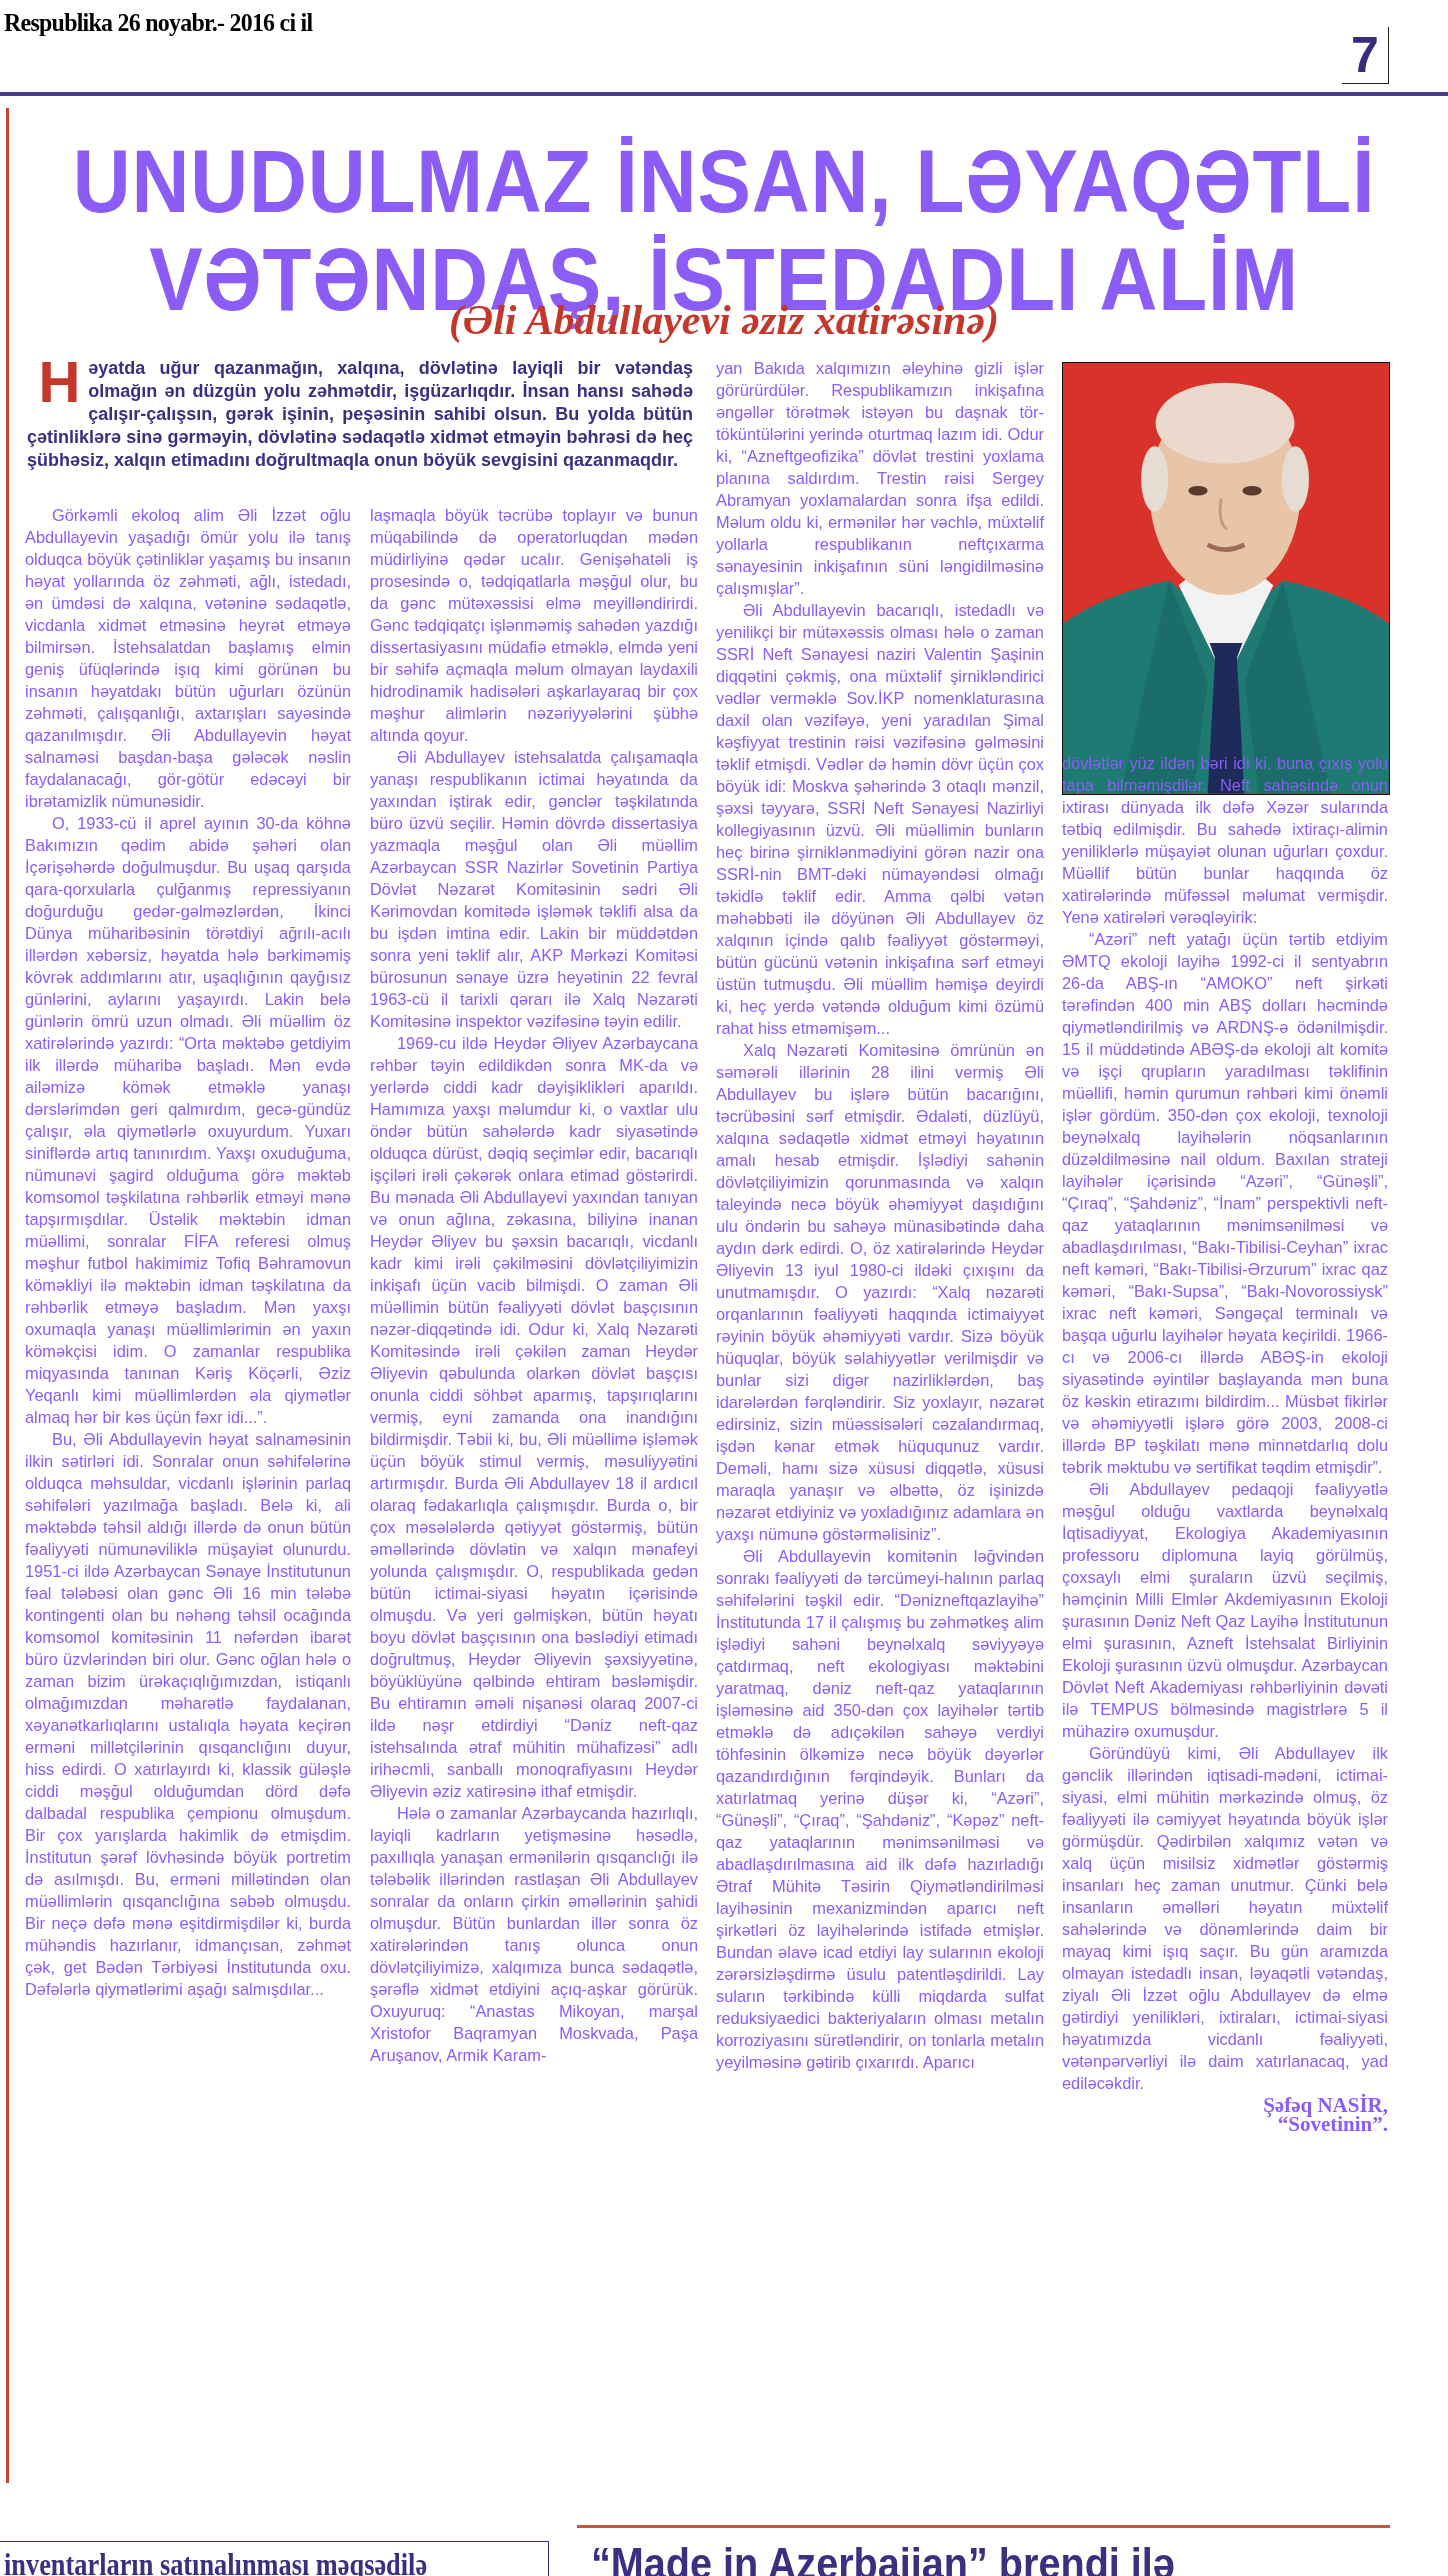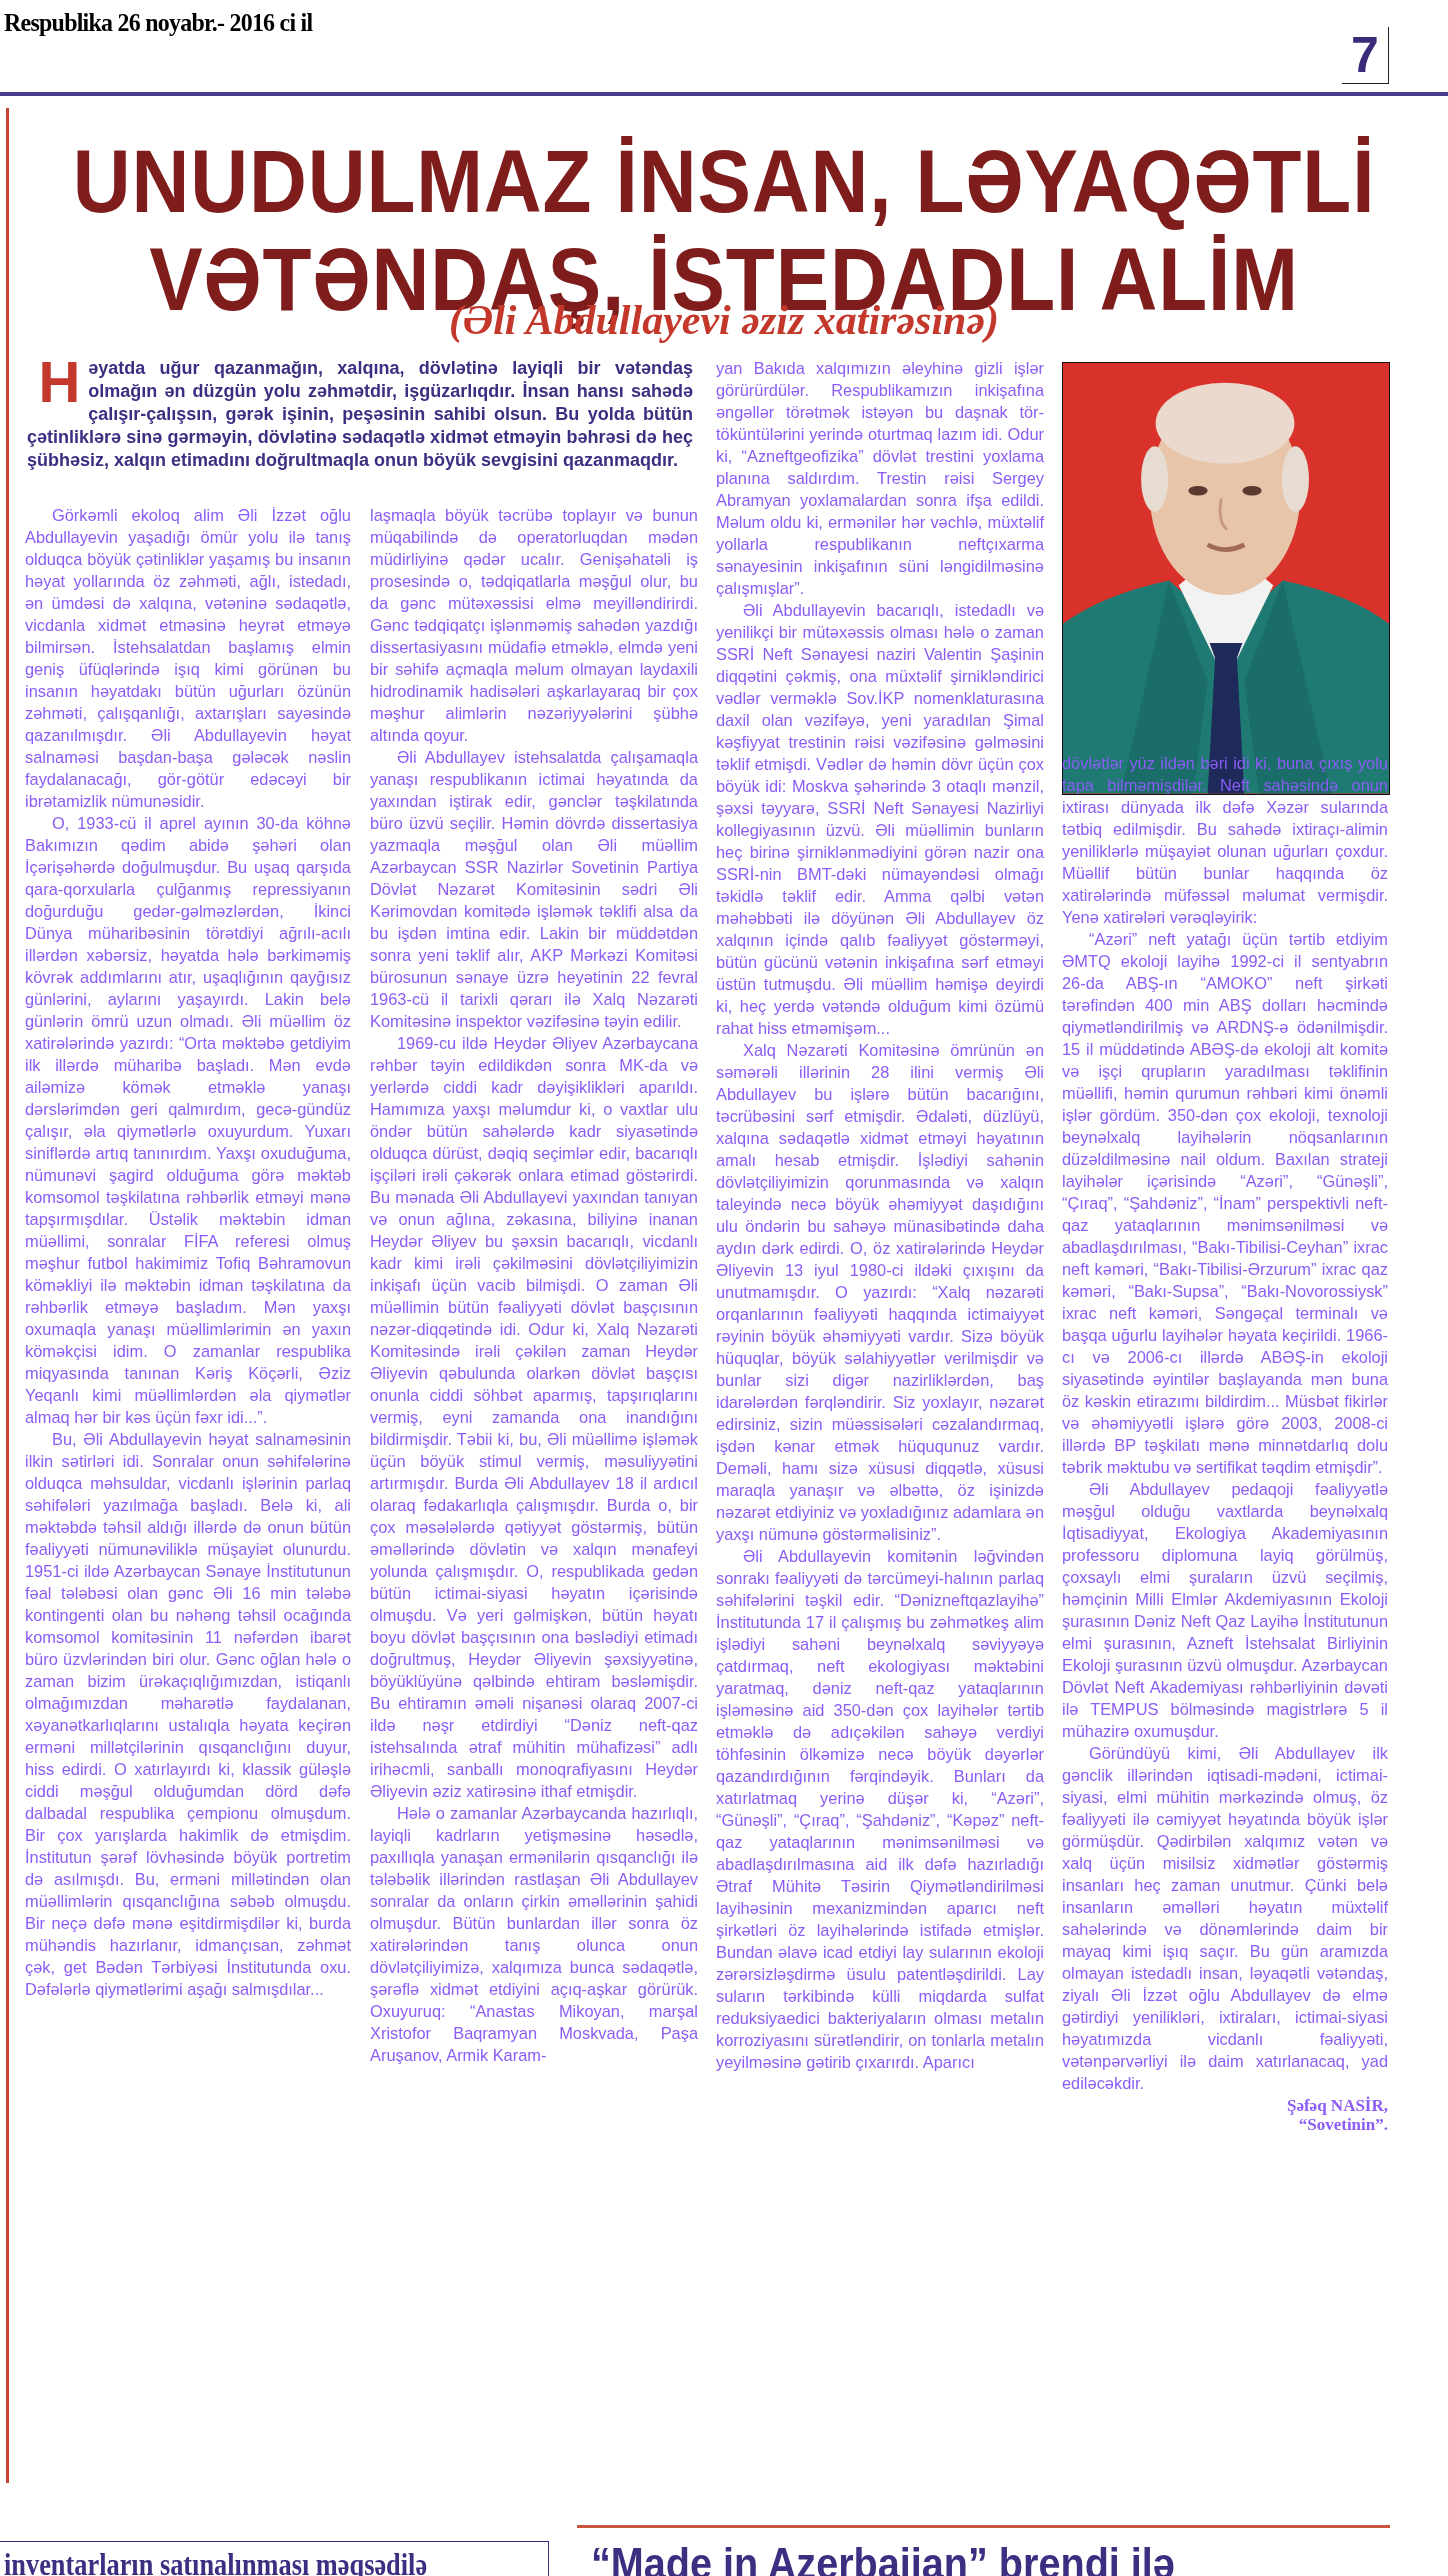--- a/index.html
+++ b/index.html
@@ -5,37 +5,37 @@
   html, body { margin: 0; padding: 0; background: #ffffff; }
   body { width: 1448px; height: 2576px; position: relative; overflow: hidden; font-family: "Liberation Sans", sans-serif; color: #1a1a1a; }
 
   .masthead { position: absolute; left: 0; top: 0; width: 1448px; height: 106px; }
   .masthead .dateline { position: absolute; left: 3.9px; top: 7.7px; font-family: "Liberation Serif", serif; font-weight: bold; font-size: 26px; letter-spacing: -0.8px; transform: scaleX(0.92); transform-origin: left top; color: #000; }
   .masthead .page-no { position: absolute; left: 1342px; top: 27px; width: 46px; height: 56px; border-right: 1.9px solid #222; border-bottom: 1.9px solid #222; font-weight: bold; font-size: 50px; line-height: 56px; text-align: center; color: #3b2a7a; }
   .rule-top { position: absolute; left: 0; top: 92px; width: 1448px; height: 3.9px; background: #4a3b8c; }
 
   .left-bar { position: absolute; left: 5.8px; top: 108px; width: 2.9px; height: 2375px; background: #c74436; }
 
-  .headline { position: absolute; left: 0; top: 111px; width: 1448px; text-align: center; color: #7f1d1d; font-weight: bold; font-family: "Liberation Sans", sans-serif; }
+  .headline { position: absolute; left: 0; top: 111px; width: 1448px; text-align: center; color: #8b5cf6; font-weight: bold; font-family: "Liberation Sans", sans-serif; }
   .headline .line { display: block; font-size: 89px; line-height: 98px; letter-spacing: 1px; transform: scaleX(0.9); }
   .subtitle { position: absolute; left: 0; top: 297px; width: 1448px; text-align: center; color: #c4372b; font-family: "Liberation Serif", serif; font-style: italic; font-weight: bold; font-size: 42px; line-height: 46px; }
 
   .lead { position: absolute; left: 27px; top: 357px; width: 666px; color: #3d2e82; font-weight: bold; font-size: 18px; line-height: 23px; text-align: justify; }
   .lead .dropcap { float: left; font-size: 58px; line-height: 46px; color: #c4372b; margin: 1.9px 7.7px 0 11.6px; font-weight: bold; }
 
   .column { position: absolute; font-size: 16.4px; line-height: 22px; text-align: justify; color: #8b5cf6; hyphens: manual; }
   .column p { margin: 0; text-indent: 27px; }
   .col1 { left: 25px; top: 504px; width: 326px; height: 2008px; }
   .col2 { left: 370px; top: 504px; width: 328px; height: 2008px; }
   .col3 { left: 716px; top: 357px; width: 328px; height: 2153px; }
   .col4 { left: 1062px; top: 752px; width: 326px; height: 1719px; }
 
   .photo { position: absolute; left: 1062px; top: 362px; width: 326px; height: 431px; border: 1.9px solid #111; overflow: hidden; background: #d9322a; }
 
-  .signature { text-align: right; font-family: "Liberation Serif", serif; font-weight: bold; font-size: 17px; line-height: 19.3px; margin-top: 1.9px; }
+  .signature { text-align: right; font-family: "Liberation Serif", serif; font-weight: bold; font-size: 21px; line-height: 19.3px; margin-top: 1.9px; }
 
   .bottom-strip { position: absolute; left: 0; top: 2510px; width: 1164px; height: 66px; }
   .bottom-strip .left-box { position: absolute; left: 0; top: 31px; width: 548px; height: 39px; border-top: 1.9px solid #3d2e82; border-right: 1.9px solid #3d2e82; }
   .bottom-strip .left-title { position: absolute; left: 3.9px; top: 37px; font-family: "Liberation Serif", serif; font-weight: bold; font-size: 31px; color: #3d2e82; white-space: nowrap; transform: scaleX(0.85); transform-origin: left top; }
   .bottom-strip .right-rule { position: absolute; left: 577px; top: 14.5px; width: 813px; height: 3.9px; background: #c9553f; }
   .bottom-strip .right-title { position: absolute; left: 591px; top: 29px; font-weight: bold; font-size: 44px; color: #3d2e82; white-space: nowrap; transform: scaleX(0.9); transform-origin: left top; }
 </style>
 </head>
 <body>
 

